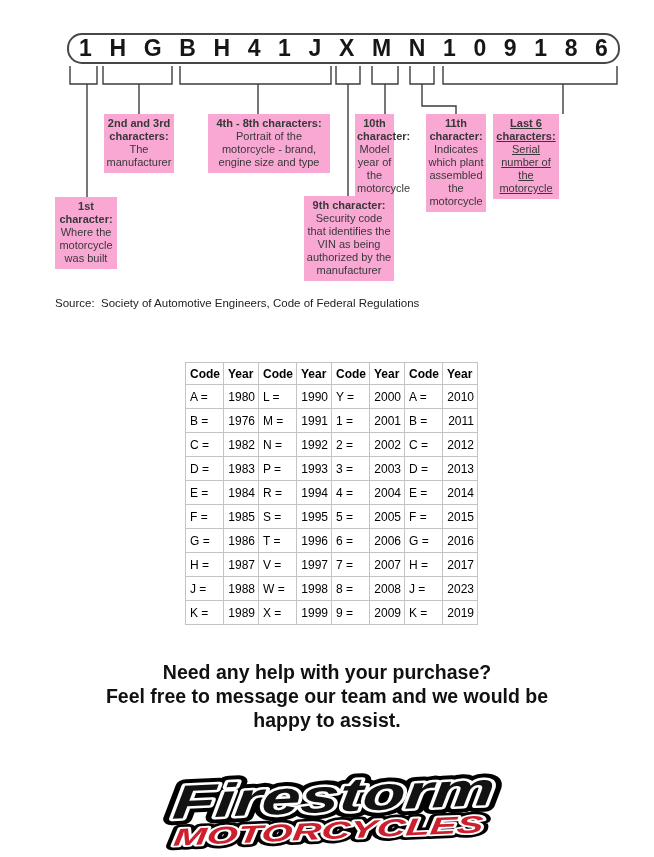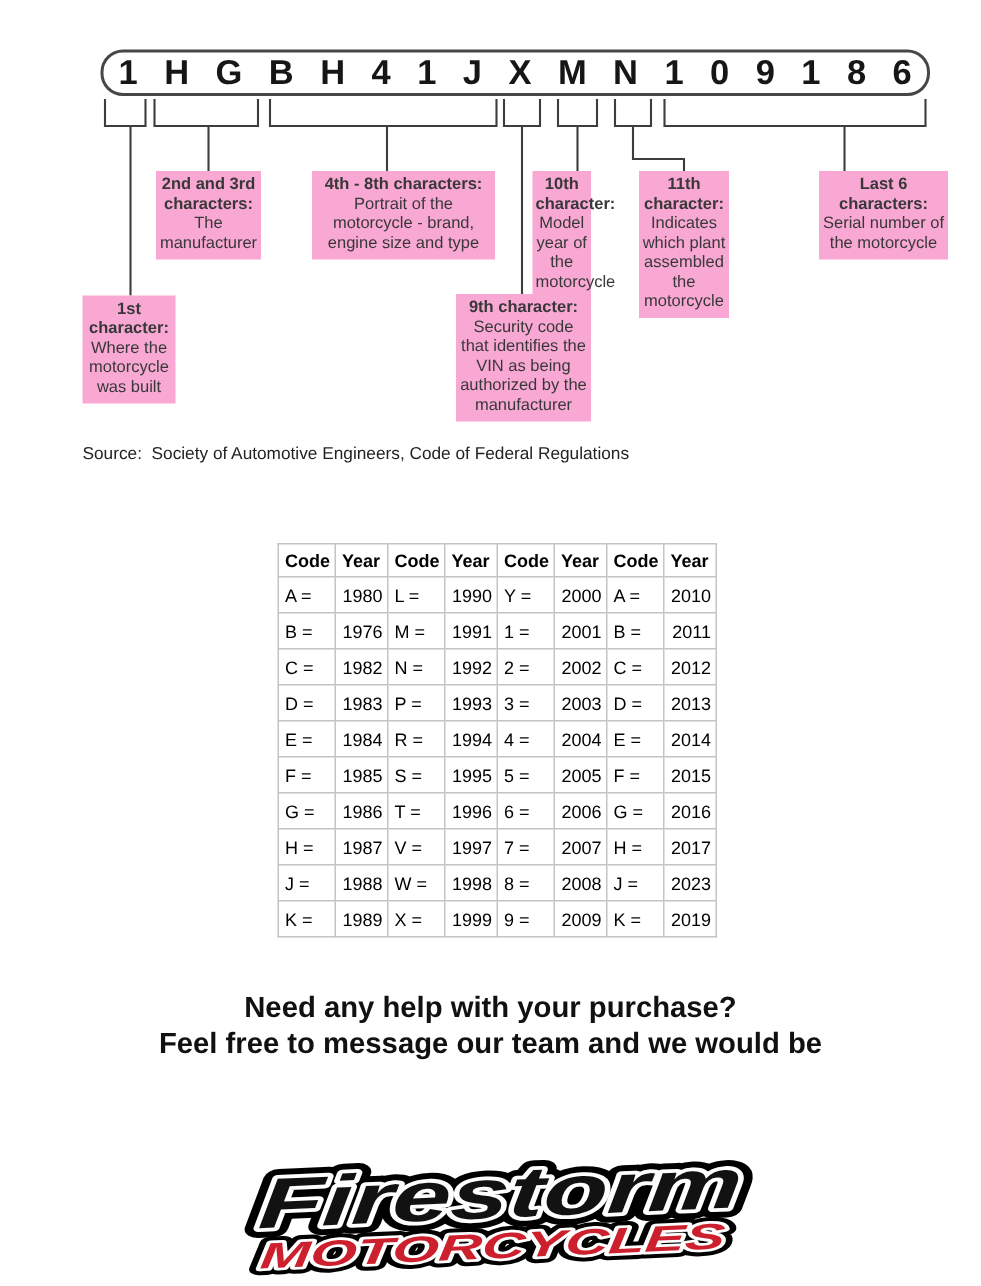--- a/index.html
+++ b/index.html
@@ -48,21 +48,21 @@
     padding: 3px 2px 4px 2px;
     z-index: 2;
   }
   .lb-title { font-weight: bold; }
   .lb-char1   { left: 55px;  top: 197px; width: 62px; }
   .lb-char2-3 { left: 104px; top: 114px; width: 70px; }
   .lb-char4-8 { left: 208px; top: 114px; width: 122px; }
   .lb-char9   { left: 304px; top: 196px; width: 90px; }
   .lb-char10  { left: 355px; top: 114px; width: 39px; }
   .lb-char11  { left: 426px; top: 114px; width: 60px; }
-  .lb-last6   { left: 546px; top: 114px; width: 86px; }
+  .lb-last6   { left: 493px; top: 114px; width: 66px; text-decoration: underline; }
   .source-line {
     position: absolute;
     left: 55px; top: 297px;
     font-size: 11.5px;
     color: #222222;
     white-space: pre;
   }
   
   .year-table {
     position: absolute;
@@ -297,20 +297,21 @@
           <td class="year-cell">2009</td>
           <td class="code-cell">K =</td>
           <td class="year-cell">2019</td>
         </tr>
       </tbody>
   </table>
 
   <div class="help-text">
     <div>Need any help with your purchase?</div>
     <div>Feel free to message our team and we would be</div>
+    <div>happy to assist.</div>
   </div>
 
   <div class="logo-wrap">
     <svg class="logo-svg" viewBox="0 0 355 88" xmlns="http://www.w3.org/2000/svg">
       <g transform="rotate(-2.5 177 44)">
         <g transform="skewX(-8)">
           <text x="28" y="49" font-size="47" textLength="322" lengthAdjust="spacingAndGlyphs" fill="none" stroke="#000000" stroke-width="13" stroke-linejoin="round">Firestorm</text>
           <text x="28" y="49" font-size="47" textLength="322" lengthAdjust="spacingAndGlyphs" fill="none" stroke="#ffffff" stroke-width="5" stroke-linejoin="round">Firestorm</text>
           <text x="28" y="49" font-size="47" textLength="322" lengthAdjust="spacingAndGlyphs" fill="#121212">Firestorm</text>
           <text x="32" y="76" font-size="24" textLength="310" lengthAdjust="spacingAndGlyphs" fill="none" stroke="#000000" stroke-width="9" stroke-linejoin="round">MOTORCYCLES</text>

